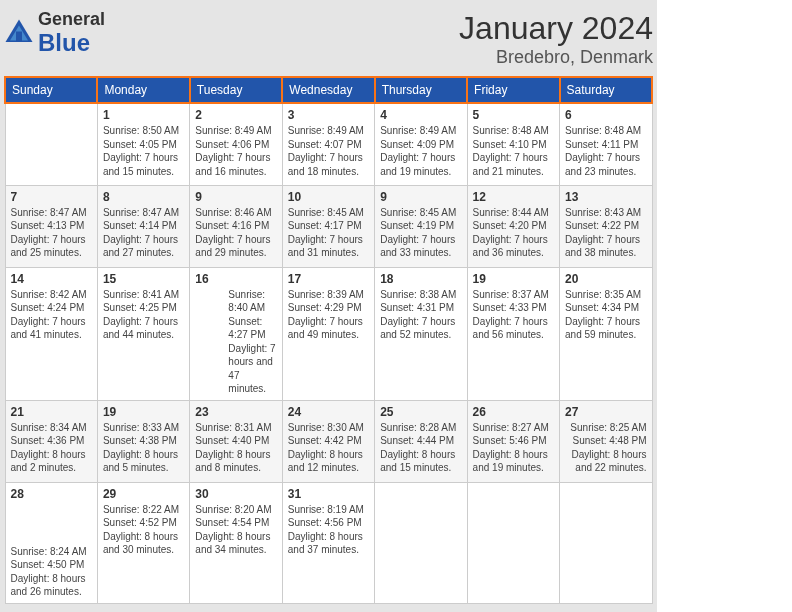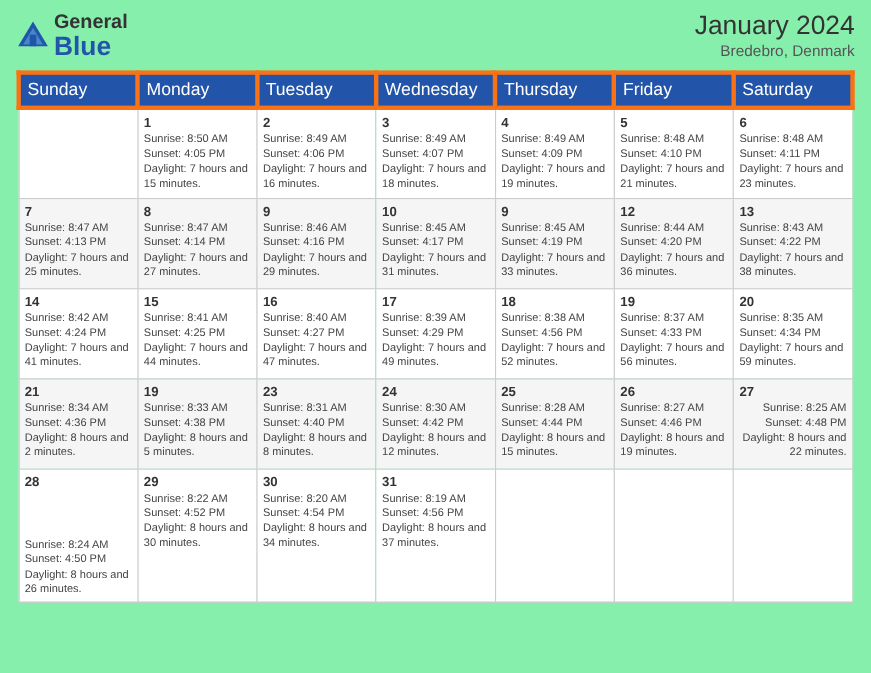--- a/index.html
+++ b/index.html
@@ -4,24 +4,24 @@
   <style>
     * { box-sizing: border-box; margin: 0; padding: 0; }
     body {
       font-family: Arial, sans-serif;
       background: #fff;
       width: 792px;
       height: 612px;
       overflow: hidden;
     }
     .page {
-      width: 792px;
+      width: 657px;
       min-height: 612px;
-      background: #86efac;
-      padding: 10px 15px;
+      background: #e5e5e5;
+      padding: 10px 4px;
     }
     .header {
       display: flex;
       justify-content: space-between;
       align-items: flex-start;
       margin-bottom: 8px;
     }
     .logo {
       display: flex;
       align-items: center;
@@ -43,41 +43,41 @@
       color: #2255aa;
     }
     .logo-icon {
       width: 30px;
       height: 30px;
     }
     .title-block {
       text-align: right;
     }
     .month-title {
-      font-size: 24px;
+      font-size: 32px;
       font-weight: normal;
       color: #333;
     }
     .location {
-      font-size: 14px;
+      font-size: 18px;
       color: #555;
     }
     .calendar {
       width: 100%;
       border-collapse: collapse;
       font-size: 10.5px;
     }
     .calendar th {
       background: #2255aa;
       color: #fff;
       text-align: left;
       padding: 5px 6px;
-      font-size: 16px;
+      font-size: 12px;
       font-weight: normal;
-      border: 4px solid #f97316;
+      border: 2px solid #f97316;
     }
     .calendar td {
       border: 1px solid #ccc;
       vertical-align: top;
       padding: 4px 5px;
       width: calc(100% / 7);
       height: 82px;
       background: #fff;
     }
     .calendar tr:nth-child(even) td {
@@ -224,34 +224,34 @@
 Daylight: 7 hours and 41 minutes.</div>
           </td>
           <td>
             <div class="day-number">15</div>
             <div class="day-info" style="white-space: pre-line;">Sunrise: 8:41 AM
 Sunset: 4:25 PM
 Daylight: 7 hours and 44 minutes.</div>
           </td>
           <td>
             <div class="day-number">16</div>
-            <div class="day-info" style="white-space: pre-line;">Sunrise: 8:40 AM
+            <div class="day-info" style="white-space: pre-line; margin-left: 33px;">Sunrise: 8:40 AM
 Sunset: 4:27 PM
 Daylight: 7 hours and 47 minutes.</div>
           </td>
           <td>
             <div class="day-number">17</div>
             <div class="day-info" style="white-space: pre-line;">Sunrise: 8:39 AM
 Sunset: 4:29 PM
 Daylight: 7 hours and 49 minutes.</div>
           </td>
           <td>
             <div class="day-number">18</div>
             <div class="day-info" style="white-space: pre-line;">Sunrise: 8:38 AM
-Sunset: 4:56 PM
+Sunset: 4:31 PM
 Daylight: 7 hours and 52 minutes.</div>
           </td>
           <td>
             <div class="day-number">19</div>
             <div class="day-info" style="white-space: pre-line;">Sunrise: 8:37 AM
 Sunset: 4:33 PM
 Daylight: 7 hours and 56 minutes.</div>
           </td>
           <td>
             <div class="day-number">20</div>
@@ -287,21 +287,21 @@
           </td>
           <td>
             <div class="day-number">25</div>
             <div class="day-info" style="white-space: pre-line;">Sunrise: 8:28 AM
 Sunset: 4:44 PM
 Daylight: 8 hours and 15 minutes.</div>
           </td>
           <td>
             <div class="day-number">26</div>
             <div class="day-info" style="white-space: pre-line;">Sunrise: 8:27 AM
-Sunset: 4:46 PM
+Sunset: 5:46 PM
 Daylight: 8 hours and 19 minutes.</div>
           </td>
           <td>
             <div class="day-number">27</div>
             <div class="day-info" style="white-space: pre-line; text-align: right;">Sunrise: 8:25 AM
 Sunset: 4:48 PM
 Daylight: 8 hours and 22 minutes.</div>
           </td>
         </tr>
         <tr>

